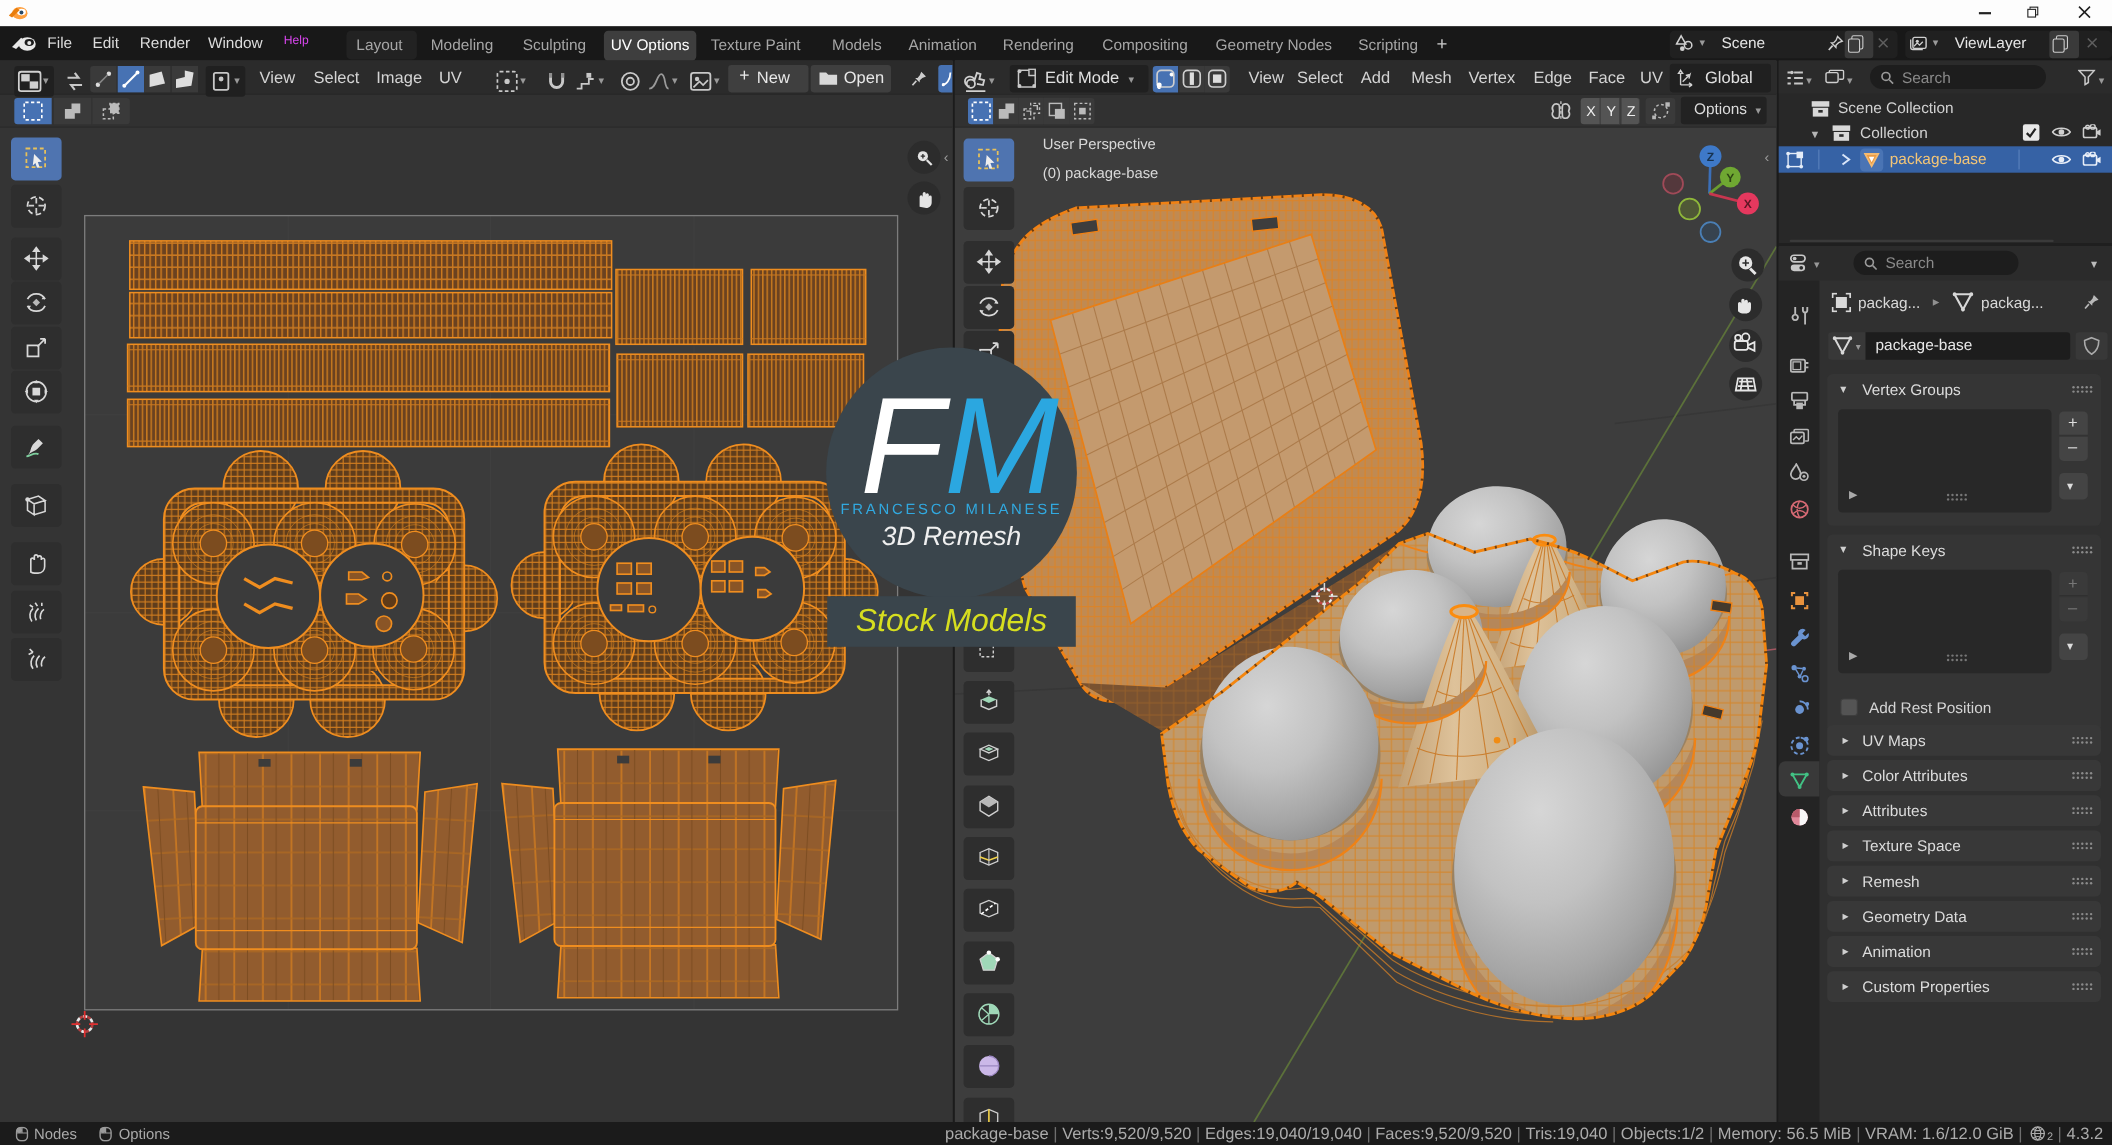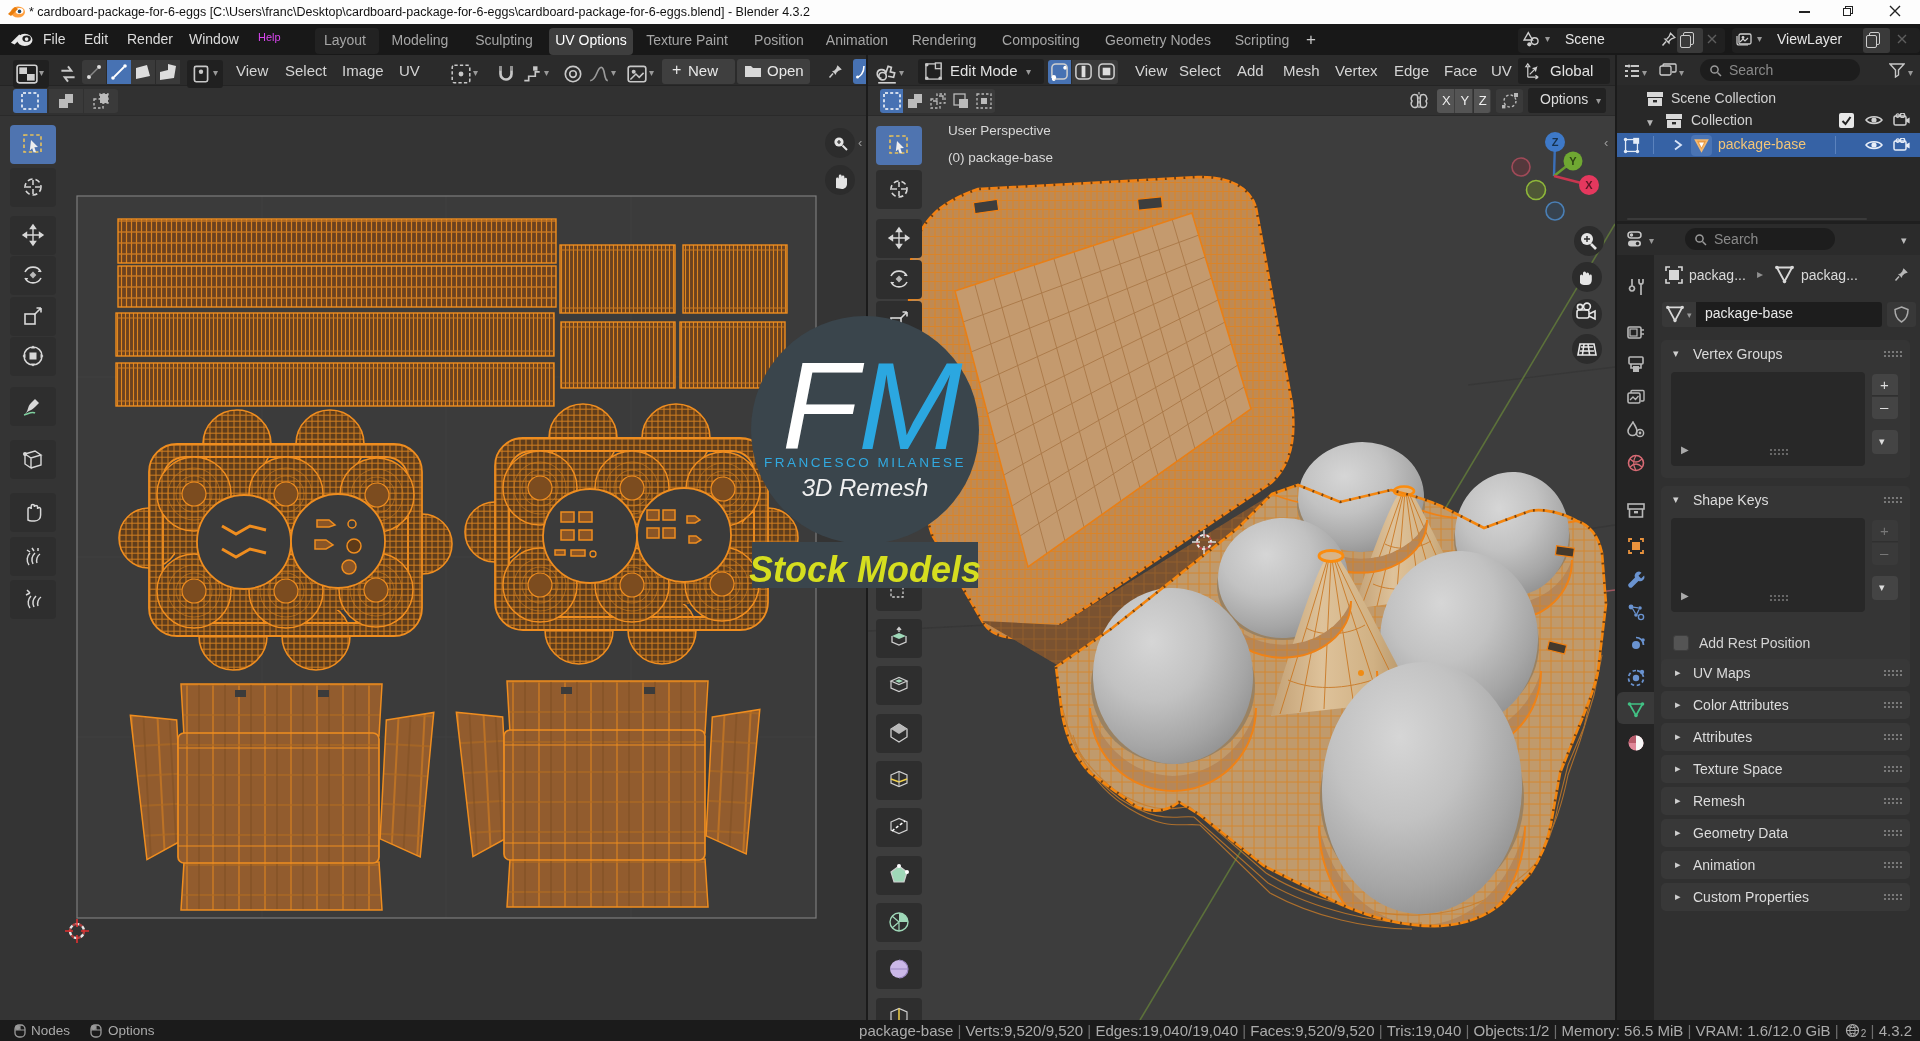--- a/index.html
+++ b/index.html
@@ -8,21 +8,20 @@
 .txt{color:#d4d4d4;font-size:15px;white-space:nowrap}
 </style></head><body>
 <div id="root">
     <div class="abs" style="left:0;top:0;width:1920px;height:24px;background:#fdfdfd">
       <svg class="abs" style="left:7px;top:3px" width="19" height="17" viewBox="0 0 19 17">
         <ellipse cx="11" cy="9" rx="7" ry="5.6" fill="#ff9f3d"></ellipse>
         <ellipse cx="12.5" cy="8" rx="4" ry="3" fill="#fff"></ellipse>
         <circle cx="12.5" cy="8.4" r="1.8" fill="#2a4a66"></circle>
         <path d="M1 11 L8 4 L11 6 L4 13 Z" fill="#e87d0d"></path>
       </svg>
-      <div class="abs" style="left:29px;top:5px;font-size:12.5px;color:#111">* cardboard-package-for-6-eggs [C:\Users\franc\Desktop\cardboard-package-for-6-eggs\cardboard-package-for-6-eggs.blend] - Blender 4.3.2</div>
       <div class="abs" style="left:1799px;top:11px;width:11px;height:1.6px;background:#222"></div>
       <div class="abs" style="left:1845px;top:6px;width:8px;height:8px;border:1.4px solid #222;background:#fdfdfd"></div>
       <div class="abs" style="left:1843px;top:8px;width:8px;height:8px;border:1.4px solid #222;background:#fdfdfd"></div>
       <svg class="abs" style="left:1889px;top:5px" width="12" height="12">
         <path d="M1 1 L11 11 M11 1 L1 11" stroke="#222" stroke-width="1.4"></path>
       </svg>
     </div>
     <div class="abs" style="left:0;top:24px;width:1920px;height:31px;background:#181818">
       <svg class="abs" style="left:10px;top:6px" width="24" height="19" viewBox="0 0 26 19">
         <ellipse cx="16" cy="10" rx="8.4" ry="6.6" fill="#e8e8e8"></ellipse>
@@ -35,21 +34,21 @@
       <div class="abs txt" style="left:127px;top:7px;font-size:14px;color:#dcdcdc">Render</div>
       <div class="abs txt" style="left:189px;top:7px;font-size:14px;color:#dcdcdc">Window</div>
       <div class="abs txt" style="left:258px;top:7px;font-size:11px;color:#d946ef">Help</div>
       <div class="abs" style="left:315px;top:4px;width:64px;height:26px;background:#222222;border-radius:4px"></div>
       <div class="abs txt" style="left:345px;top:8px;color:#a6a6a6;font-size:14px;transform:translateX(-50%)">Layout</div>
       <div class="abs txt" style="left:420px;top:8px;color:#a6a6a6;font-size:14px;transform:translateX(-50%)">Modeling</div>
       <div class="abs txt" style="left:504px;top:8px;color:#a6a6a6;font-size:14px;transform:translateX(-50%)">Sculpting</div>
       <div class="abs" style="left:549px;top:4px;width:84px;height:27px;background:#3e3e3e;border-radius:4px"></div>
       <div class="abs txt" style="left:591px;top:8px;color:#ffffff;font-size:14px;transform:translateX(-50%)">UV Options</div>
       <div class="abs txt" style="left:687px;top:8px;color:#a6a6a6;font-size:14px;transform:translateX(-50%)">Texture Paint</div>
-      <div class="abs txt" style="left:779px;top:8px;color:#a6a6a6;font-size:14px;transform:translateX(-50%)">Position</div>
+      <div class="abs txt" style="left:779px;top:8px;color:#a6a6a6;font-size:14px;transform:translateX(-50%)">Models</div>
       <div class="abs txt" style="left:857px;top:8px;color:#a6a6a6;font-size:14px;transform:translateX(-50%)">Animation</div>
       <div class="abs txt" style="left:944px;top:8px;color:#a6a6a6;font-size:14px;transform:translateX(-50%)">Rendering</div>
       <div class="abs txt" style="left:1041px;top:8px;color:#a6a6a6;font-size:14px;transform:translateX(-50%)">Compositing</div>
       <div class="abs txt" style="left:1158px;top:8px;color:#a6a6a6;font-size:14px;transform:translateX(-50%)">Geometry Nodes</div>
       <div class="abs txt" style="left:1262px;top:8px;color:#a6a6a6;font-size:14px;transform:translateX(-50%)">Scripting</div>
       <div class="abs txt" style="left:1306px;top:6px;color:#c9c9c9;font-size:17px">+</div>
       <div class="abs" style="left:1518px;top:4px;width:207px;height:25px;background:#202020;border-radius:4px"></div>
       <div class="abs" style="left:1732px;top:4px;width:188px;height:25px;background:#202020;border-radius:4px"></div>
       <div class="abs" style="left:1677px;top:4px;width:26px;height:25px;background:#3a3a3a;border-radius:3px"></div>
       <div class="abs" style="left:1863px;top:4px;width:27px;height:25px;background:#3a3a3a;border-radius:3px"></div>
@@ -1195,13 +1194,13 @@
       <div class="abs" style="right:8px;top:0;height:21px;display:flex;align-items:center;color:#ababab;font-size:15px;white-space:nowrap">package-base<span style="color:#6e6e6e">&nbsp;|&nbsp;</span>Verts:9,520/9,520<span style="color:#6e6e6e">&nbsp;|&nbsp;</span>Edges:19,040/19,040<span style="color:#6e6e6e">&nbsp;|&nbsp;</span>Faces:9,520/9,520<span style="color:#6e6e6e">&nbsp;|&nbsp;</span>Tris:19,040<span style="color:#6e6e6e">&nbsp;|&nbsp;</span>Objects:1/2<span style="color:#6e6e6e">&nbsp;|&nbsp;</span>Memory: 56.5 MiB<span style="color:#6e6e6e">&nbsp;|&nbsp;</span>VRAM: 1.6/12.0 GiB<span style="color:#6e6e6e">&nbsp;|&nbsp;</span><svg style="margin:0 1px 0 2px" width="15" height="15" viewBox="0 0 15 15">
           <circle cx="7.5" cy="7.5" r="6" fill="none" stroke="#ababab" stroke-width="1.2"></circle>
           <path d="M1.5 7.5 h12 M7.5 1.5 a7.8 7.8 0 0 1 0 12 M7.5 1.5 a7.8 7.8 0 0 0 0 12 M3 3.5 a9 9 0 0 0 9 0 M3 11.5 a9 9 0 0 1 9 0" fill="none" stroke="#ababab" stroke-width="1"></path>
         </svg><span style="font-size:10px;position:relative;top:3px">2</span><span style="color:#6e6e6e">&nbsp;|&nbsp;</span>4.3.2</div>
     </div>
     <div class="abs" style="left:751px;top:316px;width:228px;height:228px;background:#3a454c;border-radius:50%"></div>
     <div class="abs" style="left:752px;top:542px;width:226px;height:46px;background:#3a454c"></div>
     <div class="abs" style="left:782px;top:334px;color:#fff;font-size:125px;font-style:italic;font-weight:400;font-family:'Liberation Sans',sans-serif">F<span style="color:#2ba7e0">M</span></div>
     <div class="abs" style="left:865px;top:455px;transform:translateX(-50%);color:#31a9e0;font-size:13.5px;letter-spacing:2.5px;white-space:nowrap">FRANCESCO MILANESE</div>
     <div class="abs" style="left:865px;top:474px;transform:translateX(-50%);color:#f0f0f0;font-size:24px;font-style:italic;white-space:nowrap">3D Remesh</div>
-    <div class="abs" style="left:865px;top:549px;transform:translateX(-50%);color:#d6de1f;font-size:36px;font-style:italic;font-weight:bold;white-space:nowrap">Stock Models</div>
+    <div class="abs" style="left:865px;top:549px;transform:translateX(-50%);color:#d6de1f;font-size:29px;font-style:italic;font-weight:normal;white-space:nowrap">Stock Models</div>
   </div>
 </body></html>

